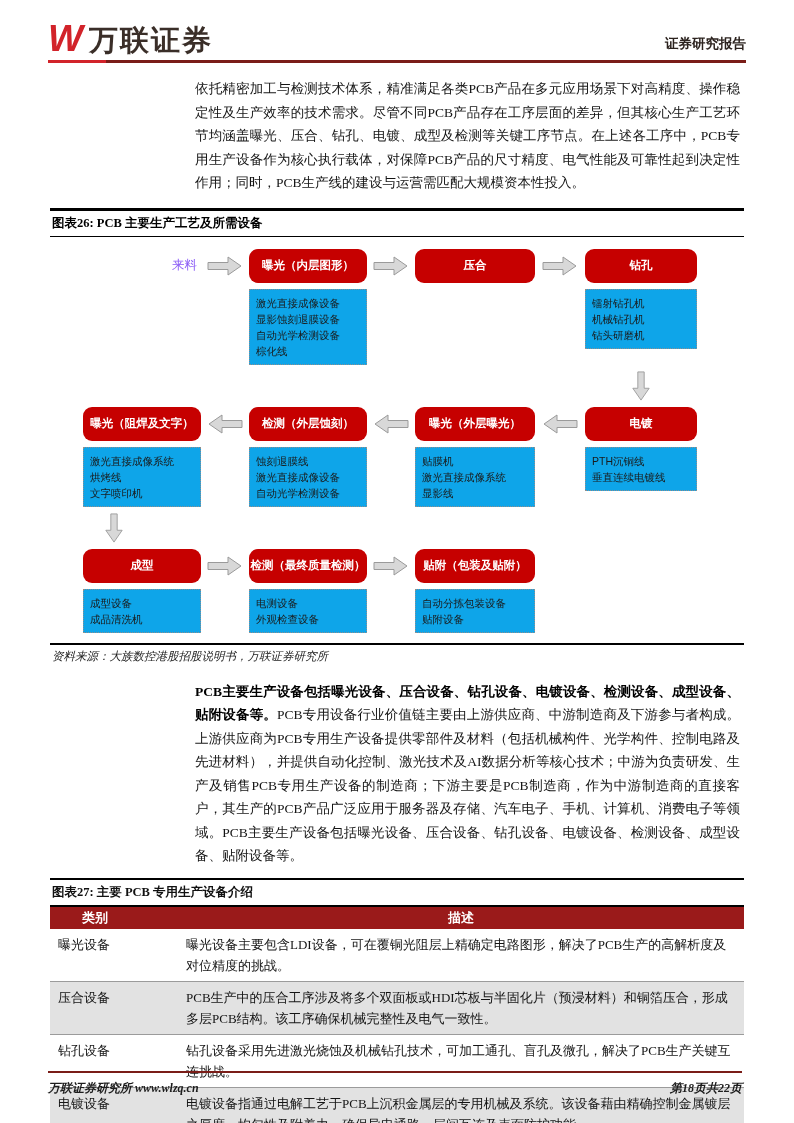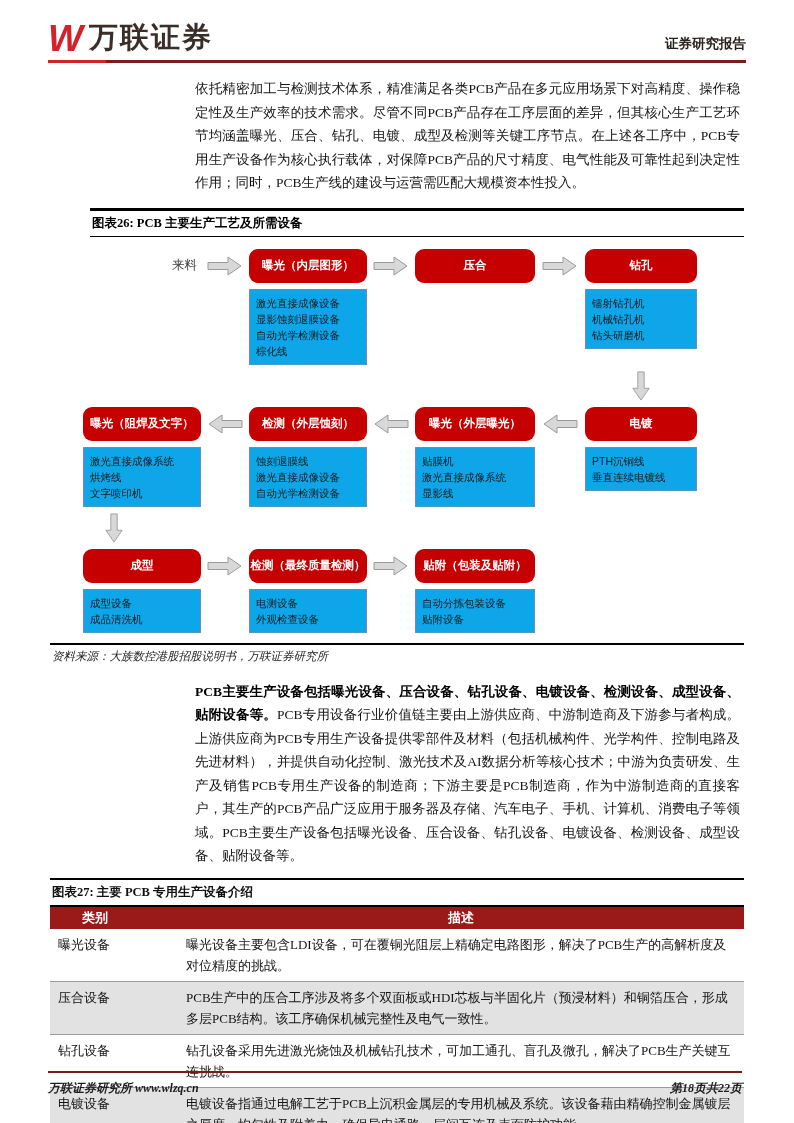--- a/index.html
+++ b/index.html
@@ -5,44 +5,44 @@
   * { margin:0; padding:0; box-sizing:border-box; }
   html,body { background:#ffffff; }
   body { width:794px; height:1123px; font-family:"Liberation Serif","DejaVu Serif",serif; color:#111; }
   .page { position:relative; width:794px; height:1123px; overflow:hidden; background:#fff; }
 
   
   .header { padding:22px 48px 0 48px; }
   .logo-row { display:flex; align-items:flex-end; justify-content:space-between; }
   .logo { display:flex; align-items:flex-end; gap:6px; }
   .logo-w { font-family:"Liberation Sans","DejaVu Sans",sans-serif; font-style:italic; font-weight:bold; font-size:37px; line-height:34px; color:#d2232a; }
-  .logo-text { font-family:Liberation Mono, monospace; font-weight:bold; font-size:29px; line-height:32px; color:#3a2e28; letter-spacing:2px; }
+  .logo-text { font-family:Liberation Serif, serif; font-weight:bold; font-size:29px; line-height:32px; color:#3a2e28; letter-spacing:2px; }
   .report-type { font-weight:bold; font-size:13.5px; color:#2b221e; padding-bottom:3px; }
   .header-rule { position:relative; height:3px; background:#7a1d18; margin-top:4px; }
   .header-rule .red-seg { position:absolute; left:0; top:0; width:58px; height:3px; background:#d2232a; }
 
   
   .content { padding:0 50px; }
   .para { margin:14px 0 0 145px; width:545px; font-size:13.5px; line-height:23.5px; text-align:justify; color:#141414; }
   .para .lead-bold { font-weight:bold; color:#000; }
 
   
-  .fig-title-bar { margin-top:13px; border-top:3px solid #000; border-bottom:1px solid #000; padding:4px 2px 4px 2px; font-weight:bold; font-size:12.5px; color:#000;margin-left:40px; }
+  .fig-title-bar { margin-top:13px; border-top:3px solid #000; border-bottom:1px solid #000; padding:4px 2px 4px 2px; font-weight:bold; font-size:12.5px; color:#000; }
   .fig-source-bar { border-top:2px solid #000; padding:4px 2px 2px 2px; font-style:italic; font-size:11.5px; color:#222; }
 
   
   .flow { display:grid; grid-template-columns:118px 48px 118px 48px 120px 50px 112px; row-gap:6px; align-items:start; margin:12px 0 10px 33px; }
   .gc1{grid-column:1}.gc2{grid-column:2}.gc3{grid-column:3}.gc4{grid-column:4}.gc5{grid-column:5}.gc6{grid-column:6}.gc7{grid-column:7}
   .gr1{grid-row:1}.gr2{grid-row:2}.gr3{grid-row:3}.gr4{grid-row:4}.gr5{grid-row:5}.gr6{grid-row:6}.gr7{grid-row:7}.gr8{grid-row:8}
   .step-box { height:34px; width:100%; background:#c60000; border-radius:9px; color:#fff; font-family:"Liberation Sans","DejaVu Sans",sans-serif; font-weight:bold; font-size:11.5px; display:flex; align-items:center; justify-content:center; white-space:nowrap; }
   .equip { width:100%; border:1px dotted #8f8f8f; background:#0ea5e9; padding:5px 6px; font-family:"Liberation Sans","DejaVu Sans",sans-serif; font-size:10.5px; line-height:16px; color:#1a1a1a; }
   .arrow-cell { height:34px; display:flex; align-items:center; justify-content:center; }
   .down-cell { height:30px; display:flex; align-items:flex-start; justify-content:center; }
   .offset-left { transform:translateX(-28px); }
-  .start-label { height:34px; display:flex; align-items:center; justify-content:flex-end; padding-right:4px; font-size:12.5px; color:#404040; }
+  .start-label { height:34px; display:flex; align-items:center; justify-content:flex-end; padding-right:4px; font-size:12.5px; color:#8b5cf6; }
   .flip-x { transform:scaleX(-1); }
 
   
   .fig-table-title { margin-top:10px; border-top:2px solid #000; border-bottom:2.5px solid #000; padding:4px 2px; font-weight:bold; font-size:12.5px; }
   table.devices { width:100%; border-collapse:collapse; border-bottom:2.5px solid #000; font-size:13px; }
   table.devices th { background:#9a1a1a; color:#fff; font-weight:bold; font-size:13px; padding:2px 4px; }
   table.devices th.col-cat { width:128px; text-align:left; padding-left:32px; }
   table.devices th.col-desc { text-align:center; }
   table.devices td { vertical-align:top; padding:5px 10px 5px 8px; line-height:21px; color:#141414; }
   table.devices td.cat { padding-left:8px; white-space:nowrap; }

